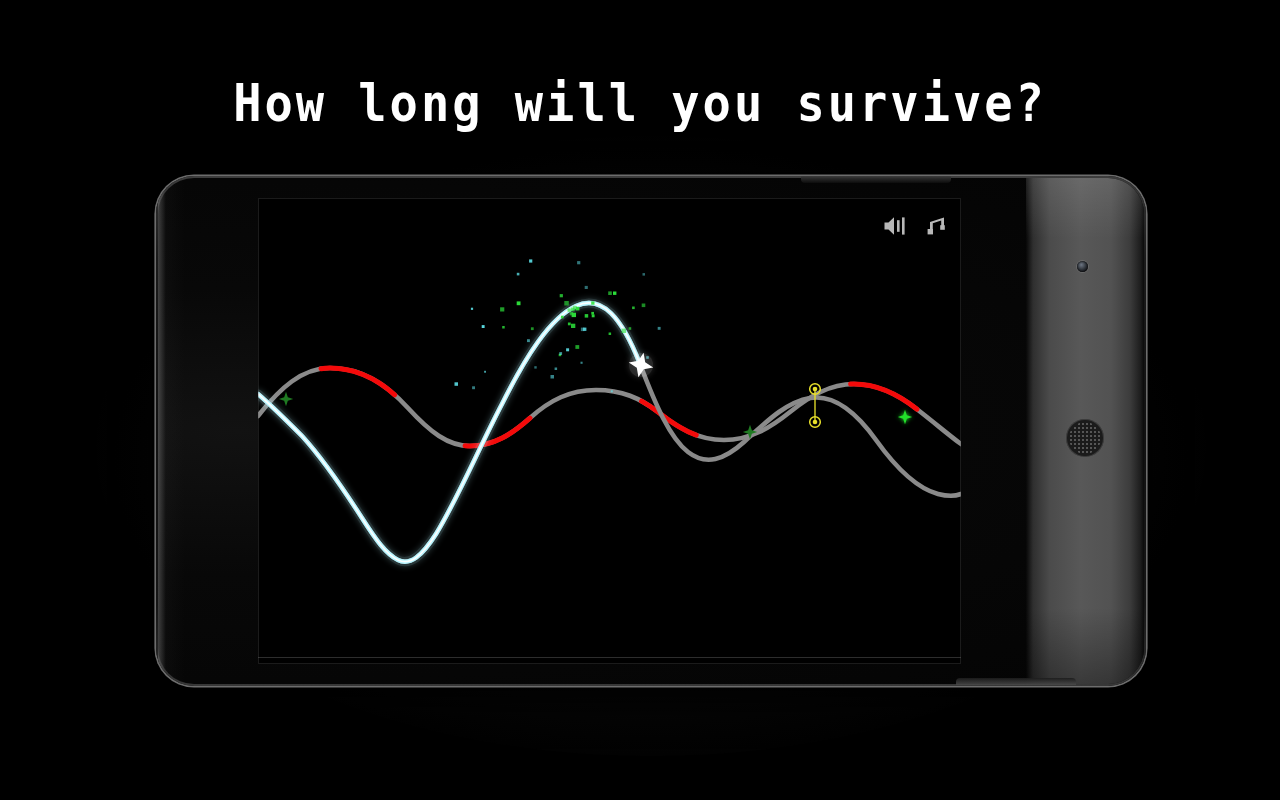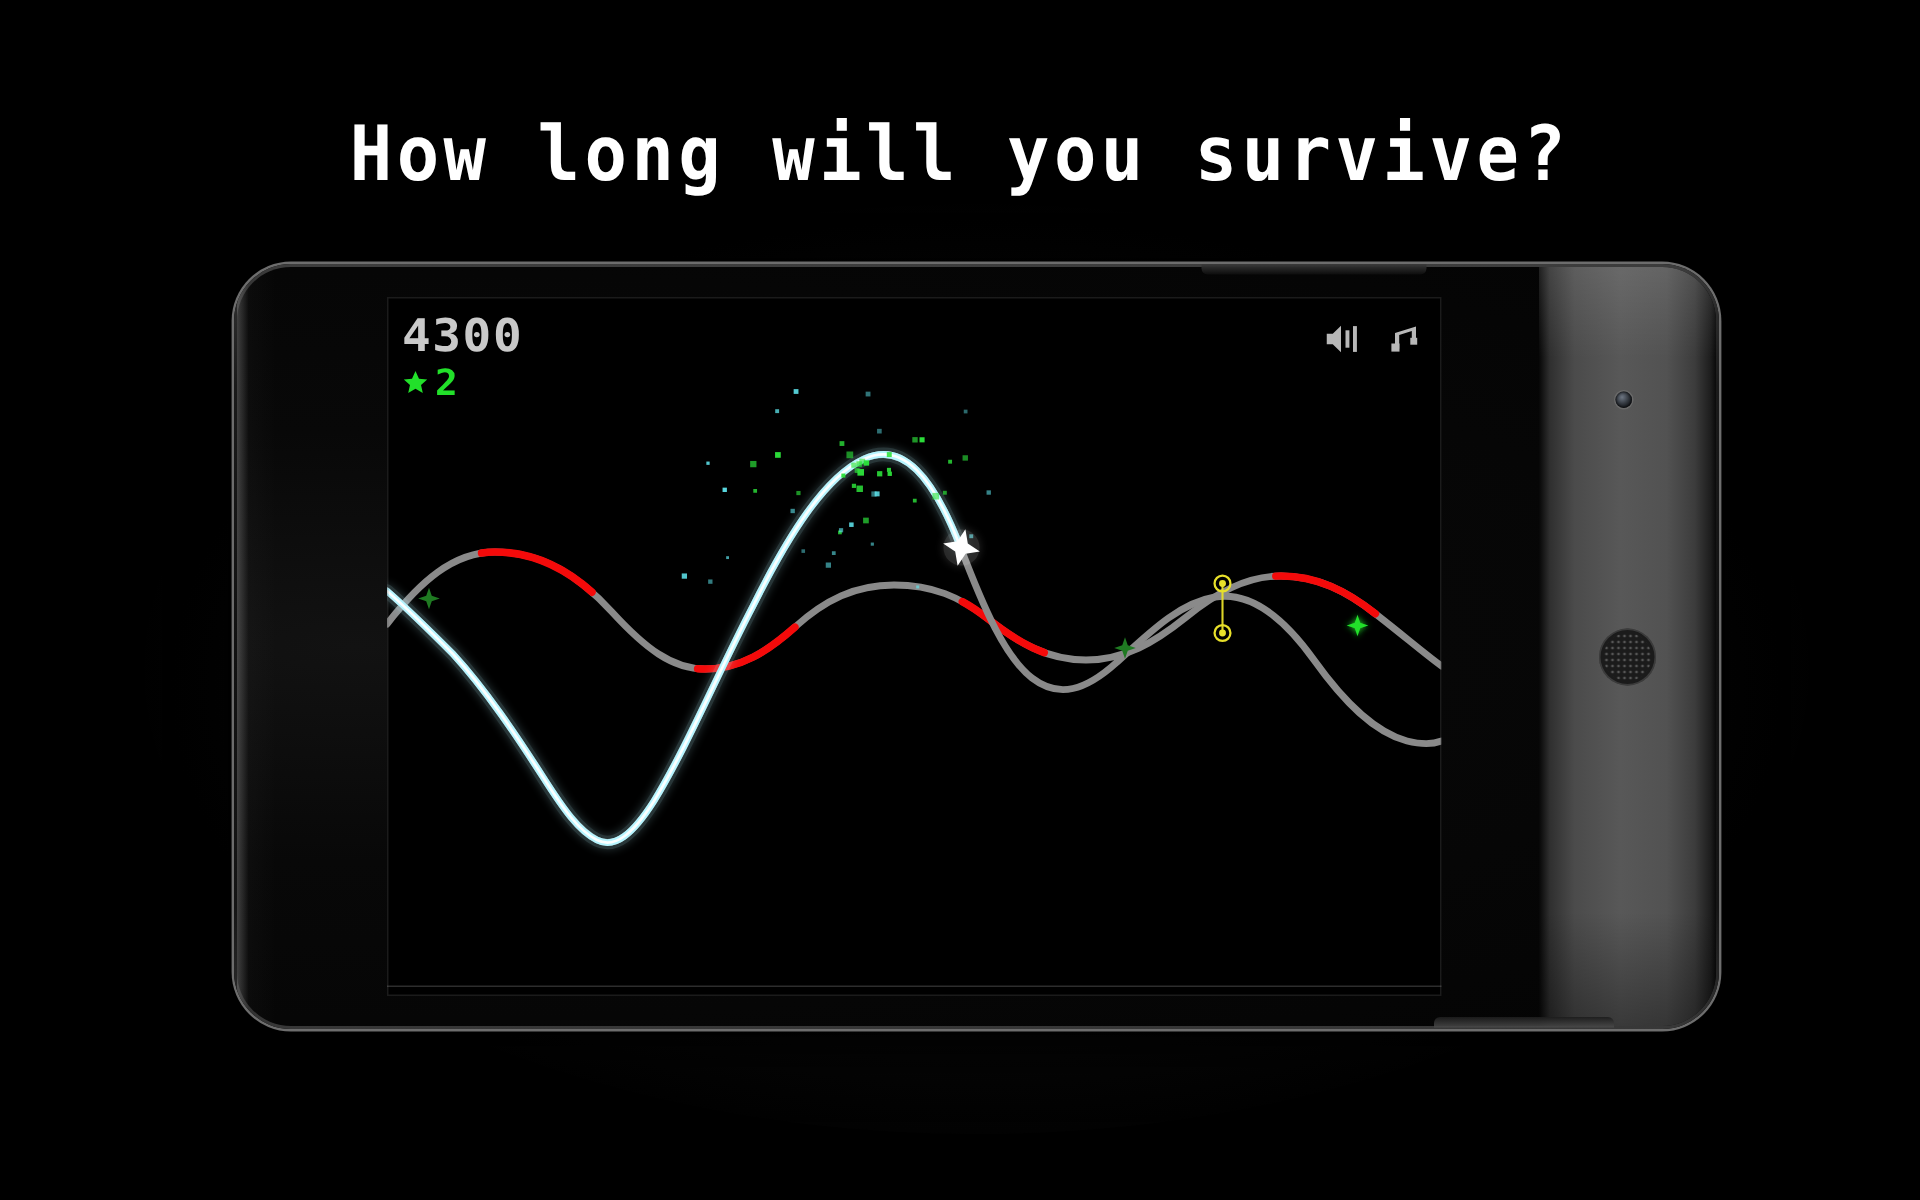--- a/index.html
+++ b/index.html
@@ -242,29 +242,20 @@
               <rect x="308.1" y="150.3" width="3.0" height="3.0" fill="#5fe8f0" opacity="0.86"></rect>
               <rect x="322.5" y="163.7" width="2.1" height="2.1" fill="#5fe8f0" opacity="0.57"></rect>
               <rect x="399.7" y="128.9" width="2.9" height="2.9" fill="#5fe8f0" opacity="0.56"></rect>
             </g>
           <g id="player-layer">
               <circle cx="383" cy="167" r="12" fill="#ffffff" opacity=".16" filter="url(#trailGlow)"></circle>
               <path d="M383.00,154.50 L386.54,163.46 L395.50,167.00 L386.54,170.54 L383.00,179.50 L379.46,170.54 L370.50,167.00 L379.46,163.46 Z" fill="#ffffff" transform="rotate(12 383 167)"></path>
             </g>
         </svg>
 
-        <div id="hud-score-wrap">
-          <div id="hud-score" class="lcd">4300</div>
-          <div id="hud-stars">
-            <svg id="hud-star-icon" width="18" height="18" viewBox="0 0 24 24">
-              <path d="M12 1.8 L15.1 8.6 L22.4 9.3 L16.9 14.2 L18.5 21.4 L12 17.6 L5.5 21.4 L7.1 14.2 L1.6 9.3 L8.9 8.6 Z" fill="#22e02a"></path>
-            </svg>
-            <span id="hud-star-count">2</span>
-          </div>
-        </div>
 
         <div id="hud-icons">
           <svg class="hud-btn" width="26" height="24" viewBox="0 0 26 24">
             <path d="M1.5 8.5 H5.5 L11 3.2 V20.8 L5.5 15.5 H1.5 Z" fill="#b8b8b8"></path>
             <rect x="14" y="6.2" width="2.6" height="11.6" fill="#b8b8b8"></rect>
             <rect x="19" y="3.4" width="2.6" height="17.2" fill="#b8b8b8"></rect>
           </svg>
           <svg class="hud-btn" width="24" height="24" viewBox="0 0 24 24">
             <path d="M5 18.5 V8.0 L19 3.6 V14.1 L16.2 14.1 V6.6 L7.8 9.3 V18.5 Z" fill="#b8b8b8"></path>
             <rect x="2.6" y="15.0" width="5.4" height="5.4" fill="#b8b8b8"></rect>

